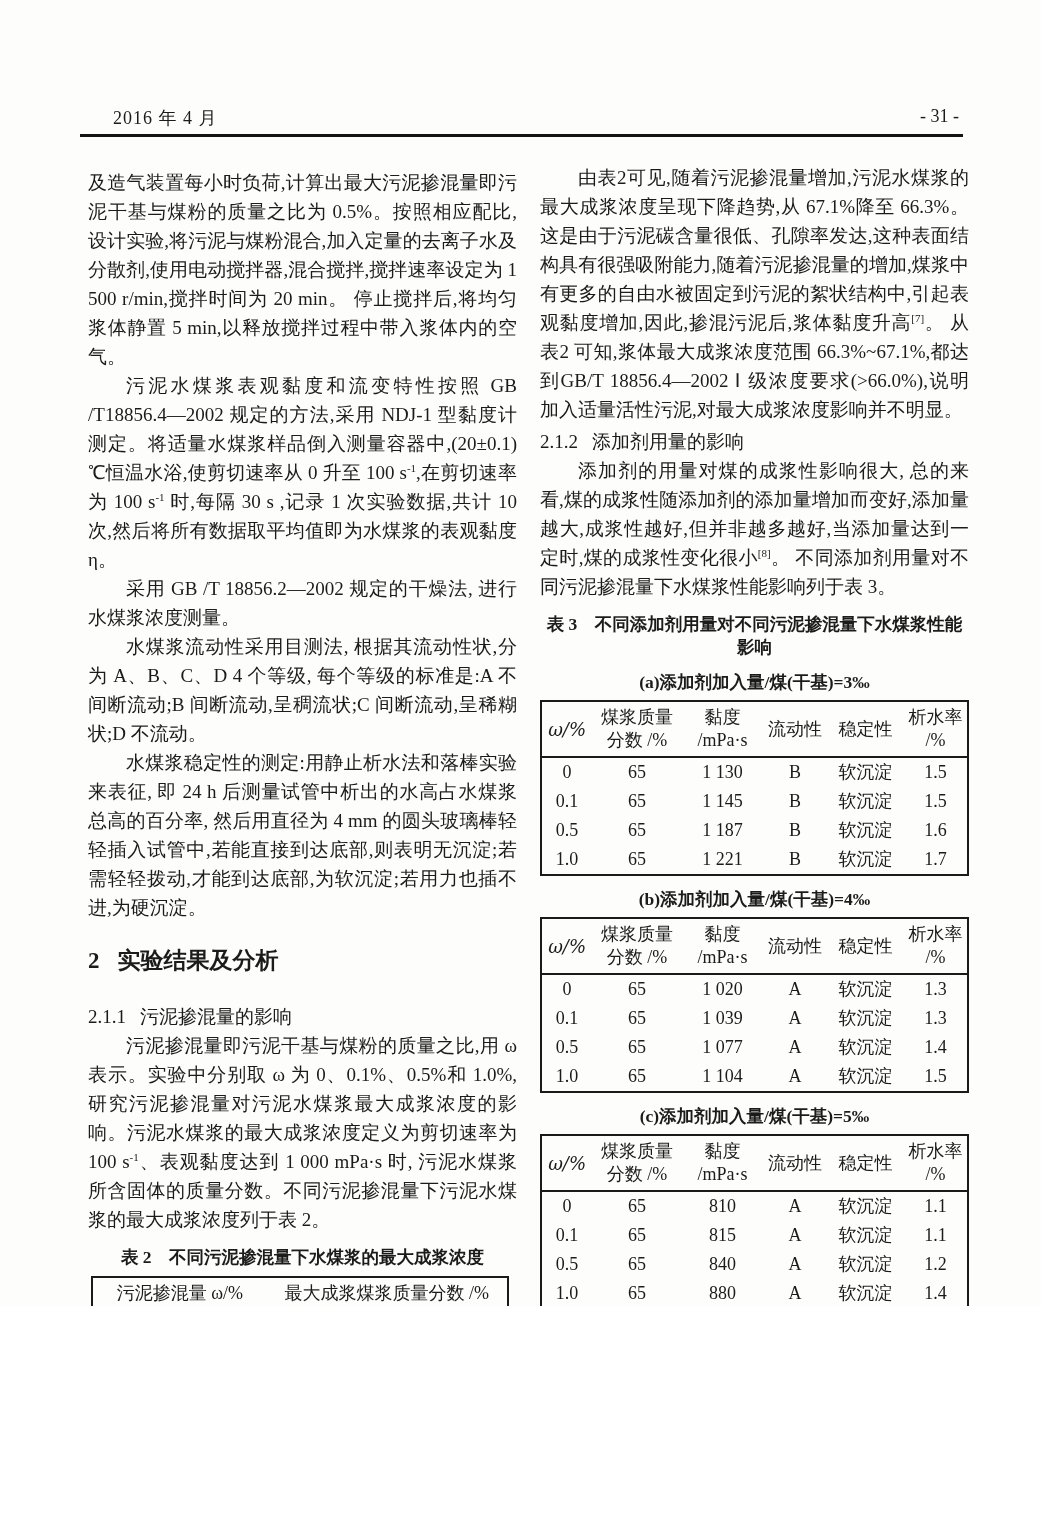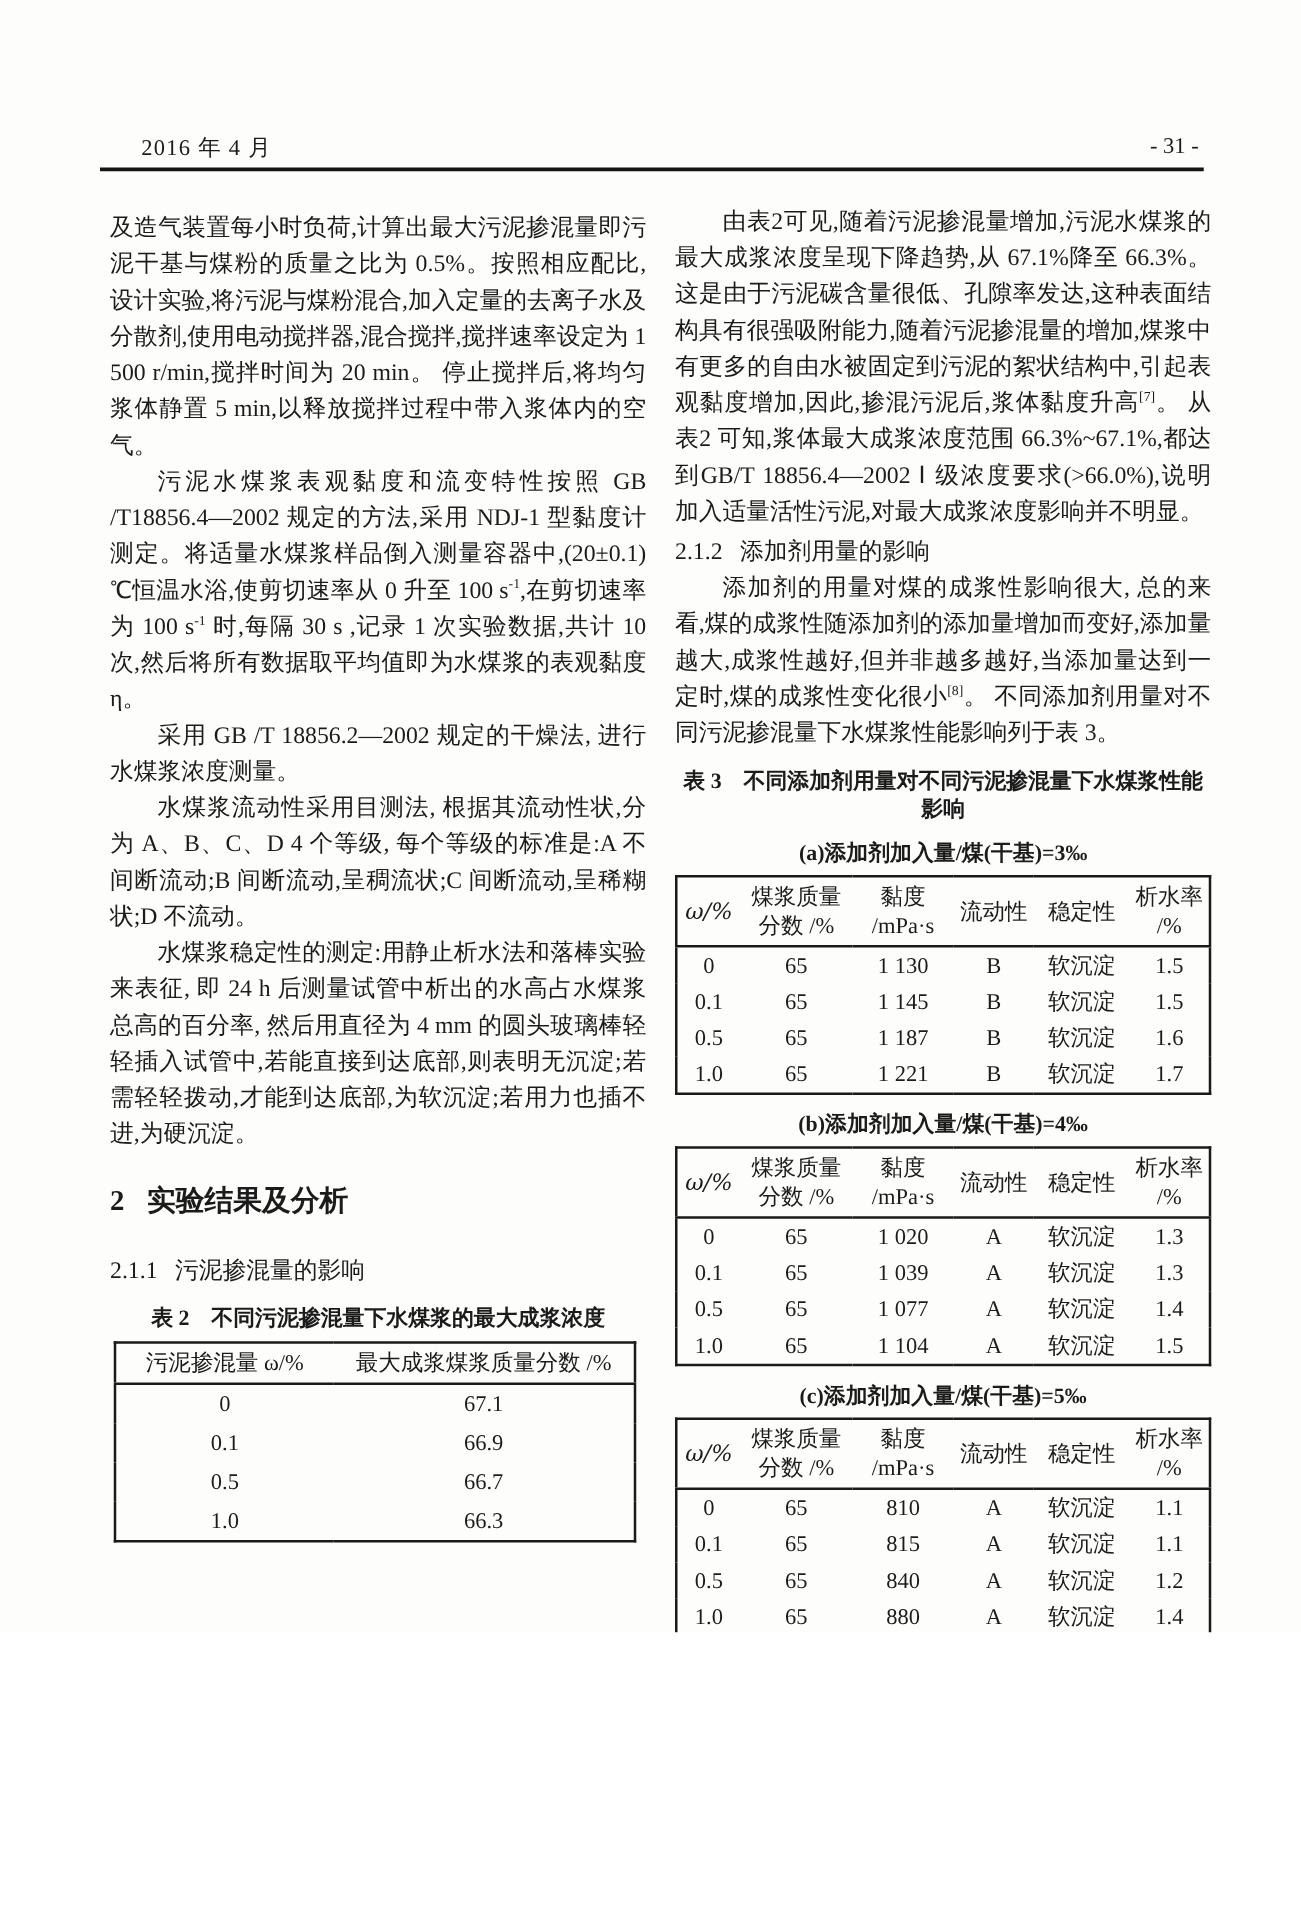--- a/index.html
+++ b/index.html
@@ -63,20 +63,21 @@
 
     <p class="indent">采用 GB /T 18856.2—2002 规定的干燥法, 进行水煤浆浓度测量。</p>
     <p class="indent">水煤浆流动性采用目测法, 根据其流动性状,分为 A、B、C、D 4 个等级, 每个等级的标准是:A 不间断流动;B 间断流动,呈稠流状;C 间断流动,呈稀糊状;D 不流动。</p>
     <p class="indent">水煤浆稳定性的测定:用静止析水法和落棒实验来表征, 即 24 h 后测量试管中析出的水高占水煤浆总高的百分率, 然后用直径为 4 mm 的圆头玻璃棒轻轻插入试管中,若能直接到达底部,则表明无沉淀;若需轻轻拨动,才能到达底部,为软沉淀;若用力也插不进,为硬沉淀。</p>
 
     <p class="h-main"><span class="num">2</span><span>实验结果及分析</span></p>
 
 
     <p class="h-plain"><span class="num">2.1.1</span><span>污泥掺混量的影响</span></p>
 
+    <p class="indent"><span>污泥掺混量即污泥干基与煤粉的质量之比,用 ω 表示。实验中分别取 ω 为 0、0.1%、0.5%和 1.0%,研究污泥掺混量对污泥水煤浆最大成浆浓度的影响。污泥水煤浆的最大成浆浓度定义为剪切速率为 100 s</span><sup>-1</sup><span>、表观黏度达到 1 000 mPa·s 时, 污泥水煤浆所含固体的质量分数。不同污泥掺混量下污泥水煤浆的最大成浆浓度列于表 2。</span></p>
 
     <div class="tbl-caption">表 2　不同污泥掺混量下水煤浆的最大成浆浓度</div>
     <table class="t2">
       <thead>
         <tr>
           <th style="width:42%">污泥掺混量 ω/%</th>
           <th style="width:58%">最大成浆煤浆质量分数 /%</th>
         </tr>
       </thead>
       <tbody>

